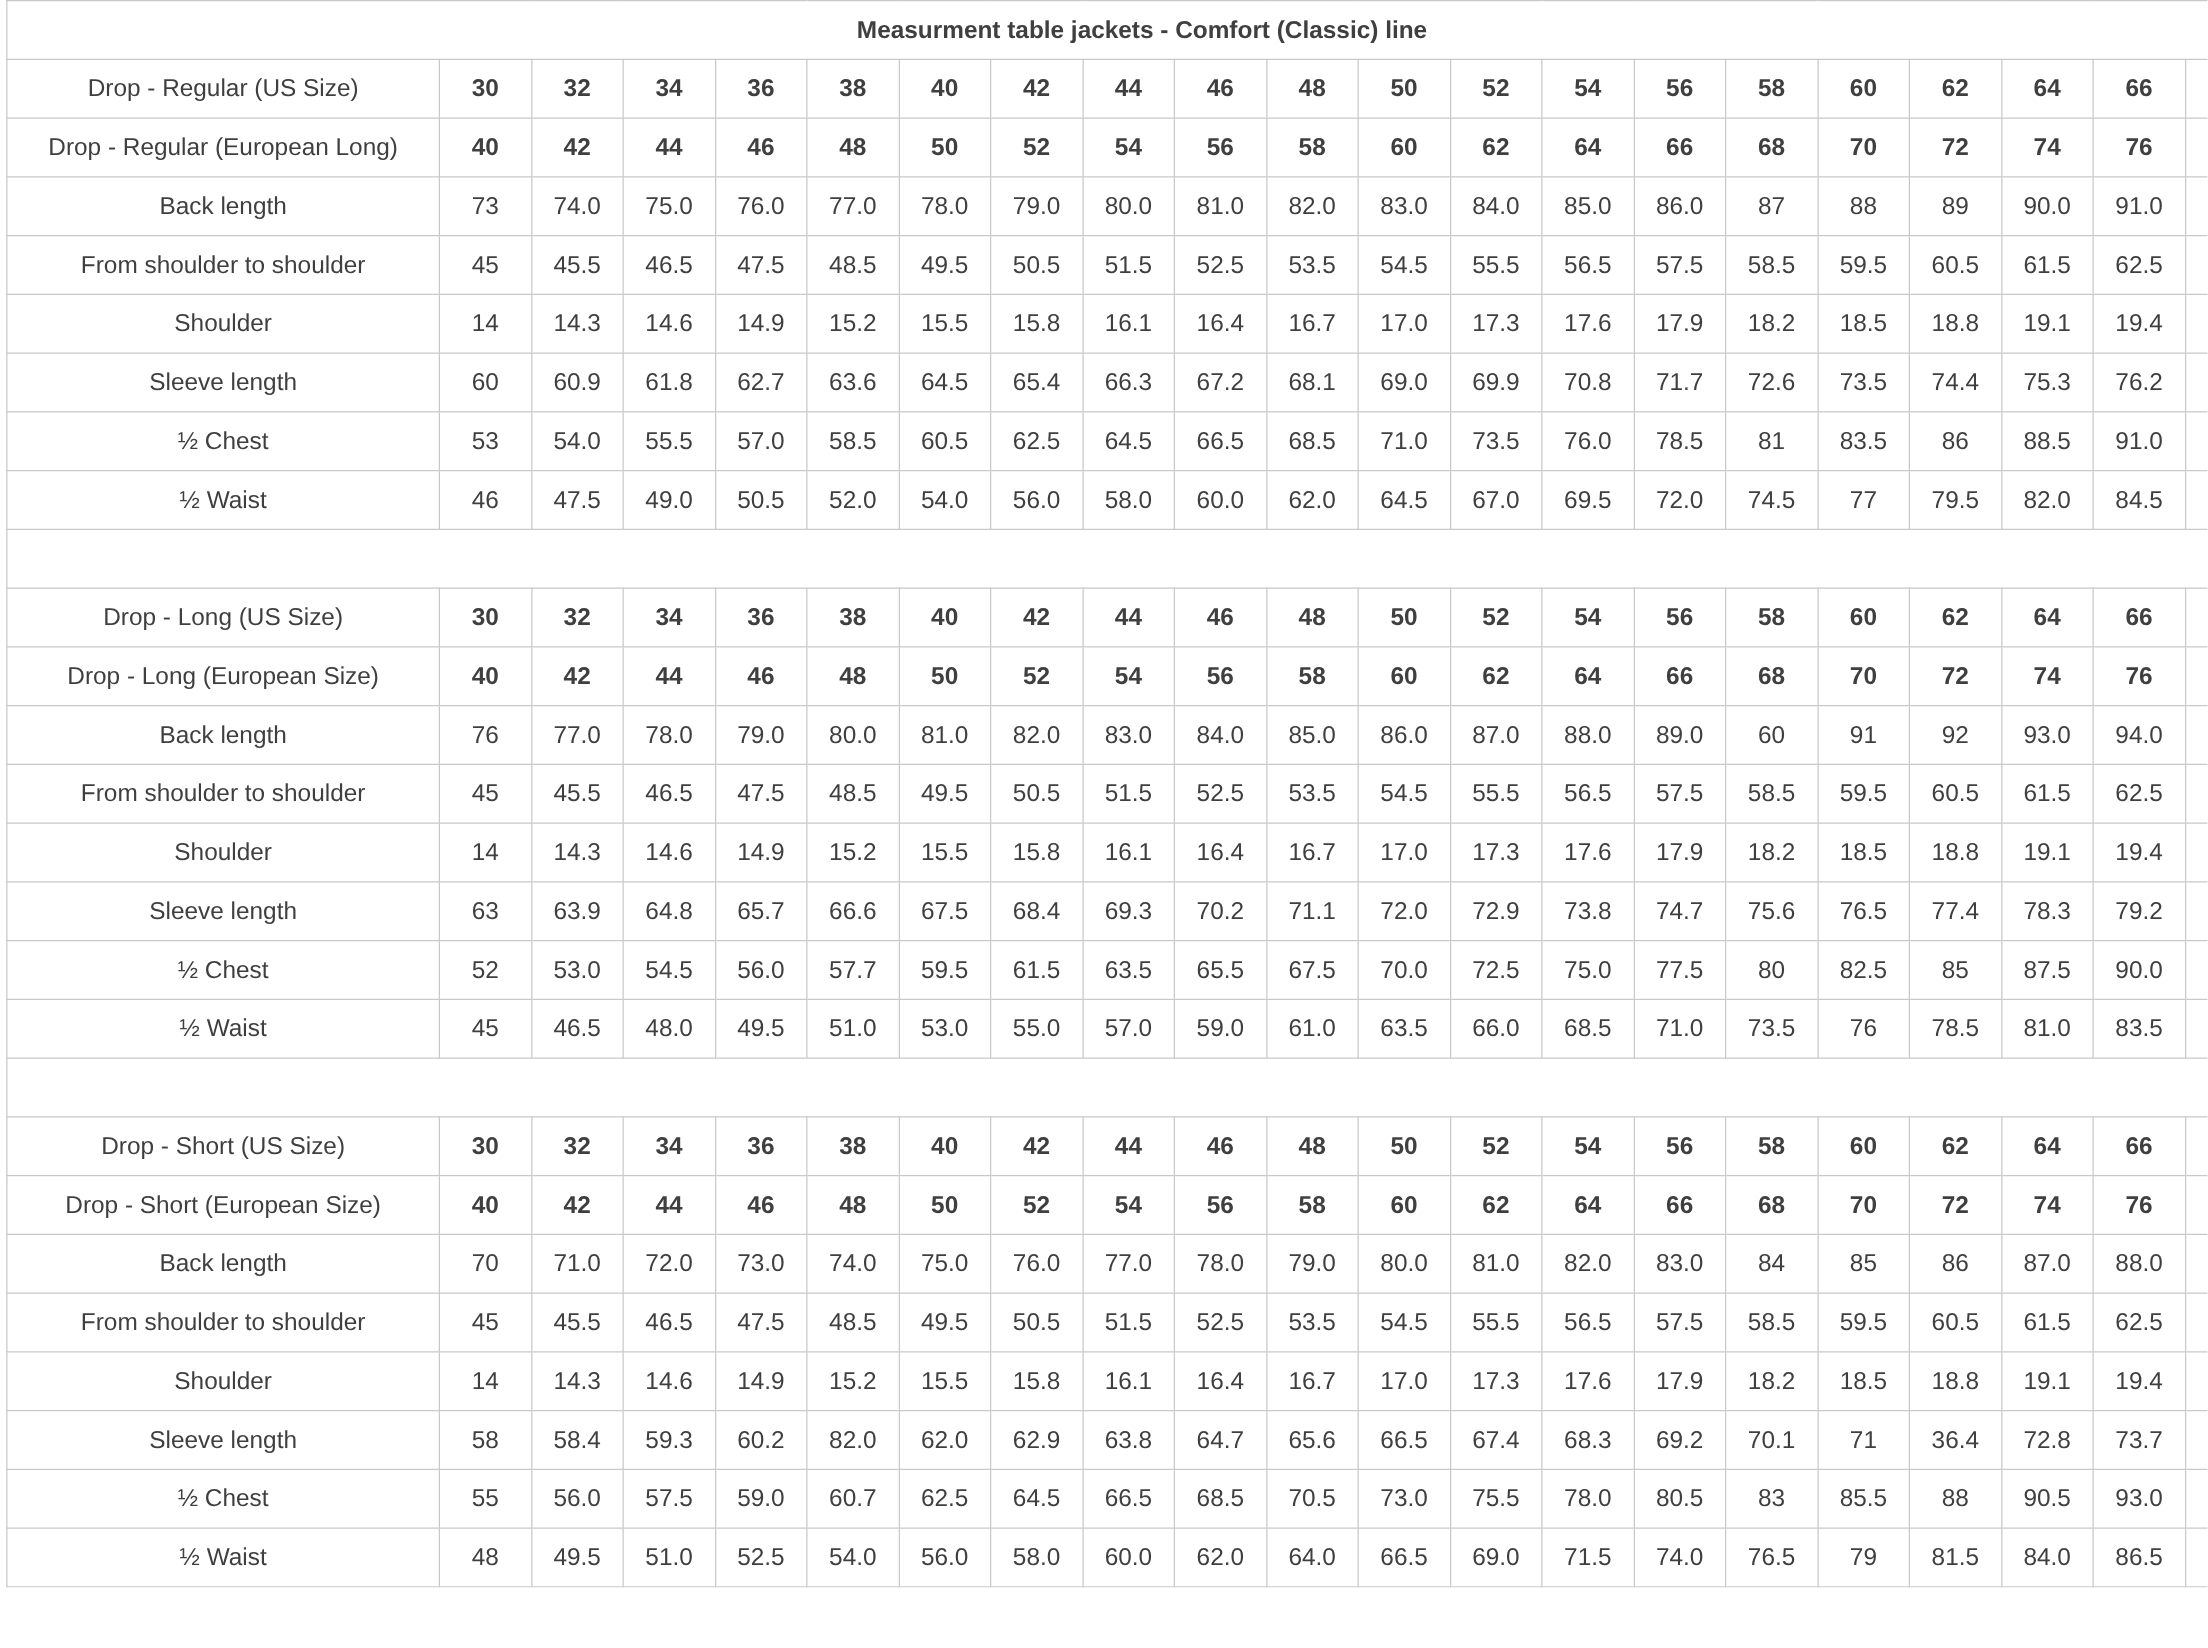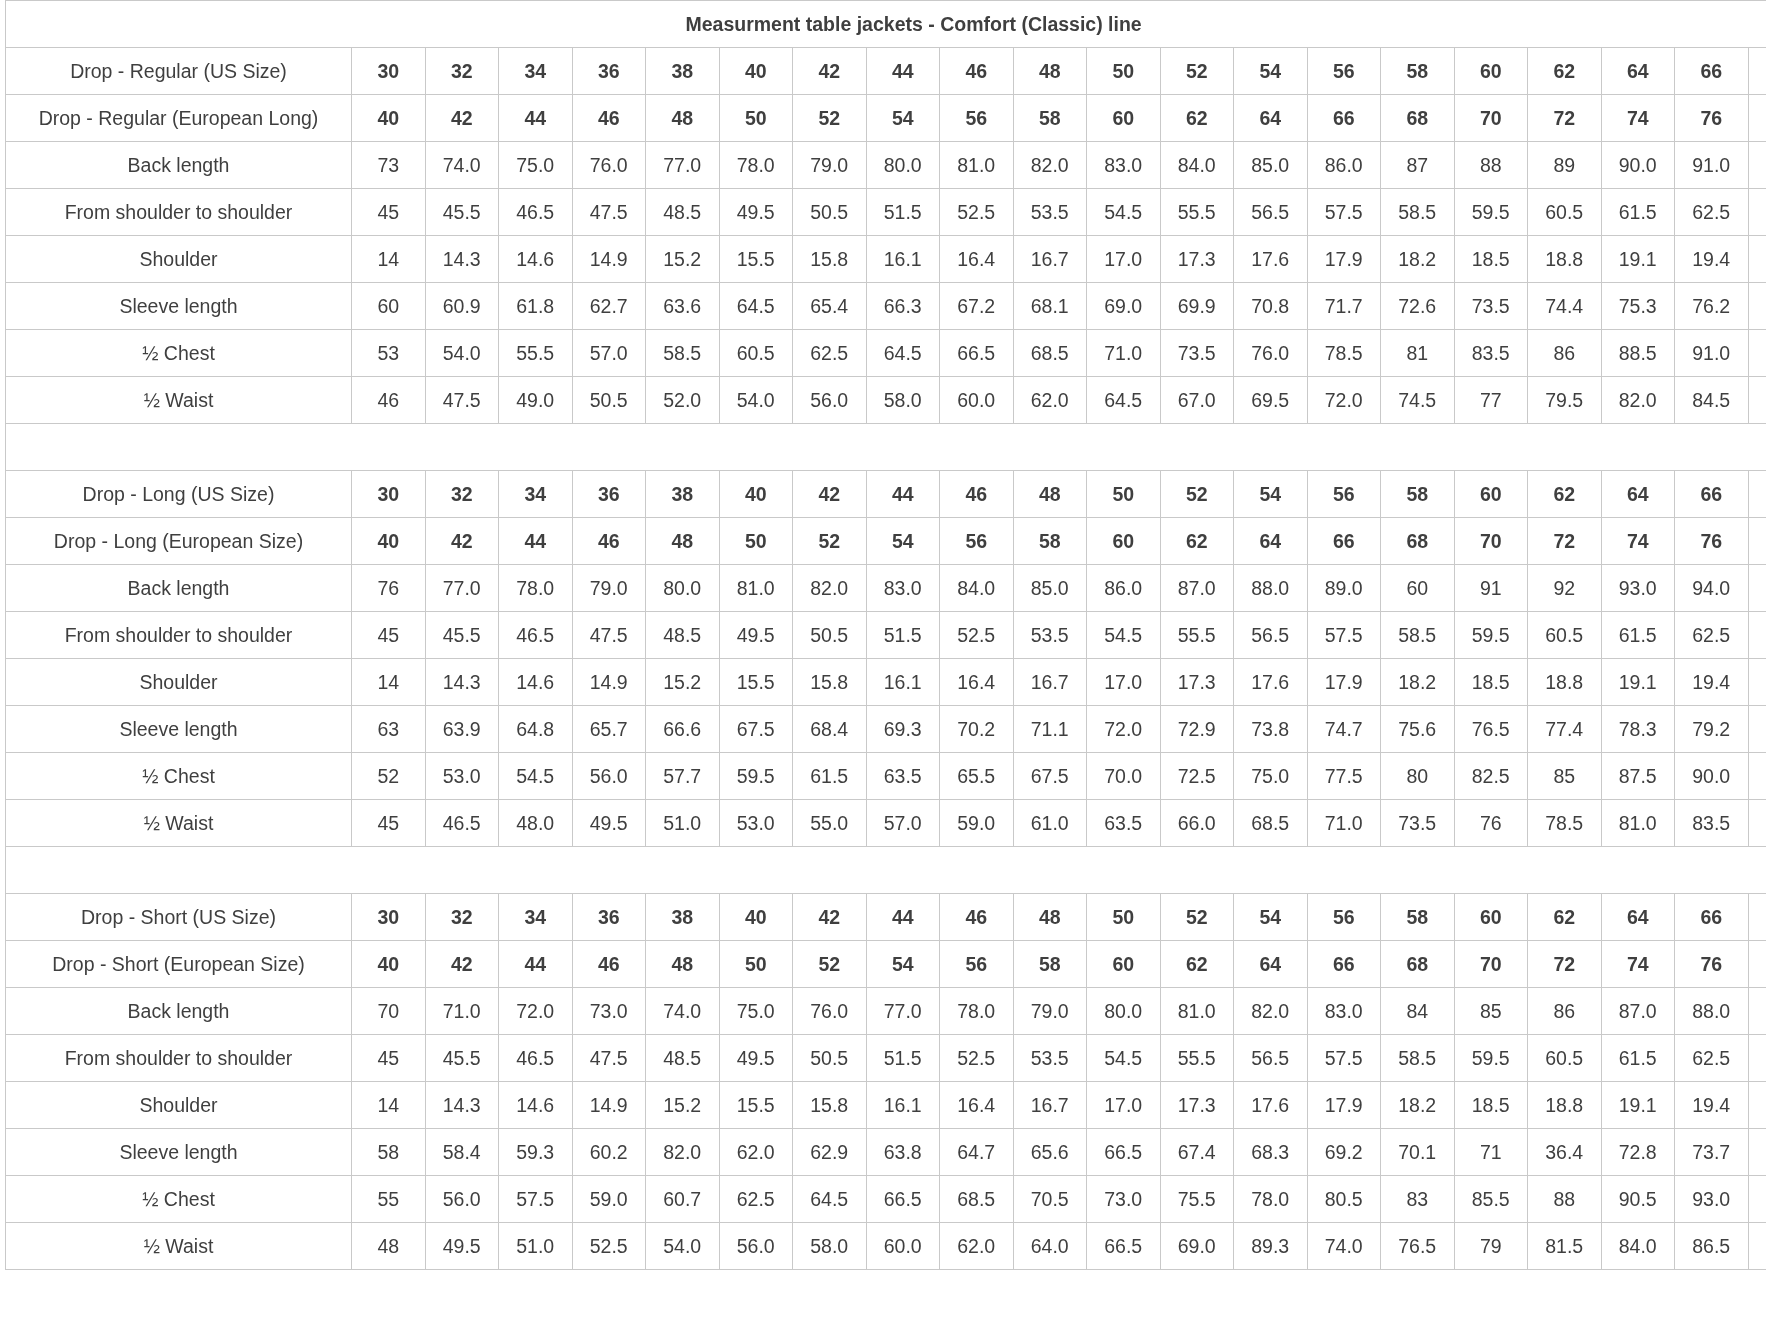--- a/index.html
+++ b/index.html
@@ -649,21 +649,21 @@
           <td>51.0</td>
           <td>52.5</td>
           <td>54.0</td>
           <td>56.0</td>
           <td>58.0</td>
           <td>60.0</td>
           <td>62.0</td>
           <td>64.0</td>
           <td>66.5</td>
           <td>69.0</td>
-          <td>89.3</td>
+          <td>71.5</td>
           <td>74.0</td>
           <td>76.5</td>
           <td>79</td>
           <td>81.5</td>
           <td>84.0</td>
           <td>86.5</td>
           <td>89</td>
         </tr>
       </tbody>
   </table>

